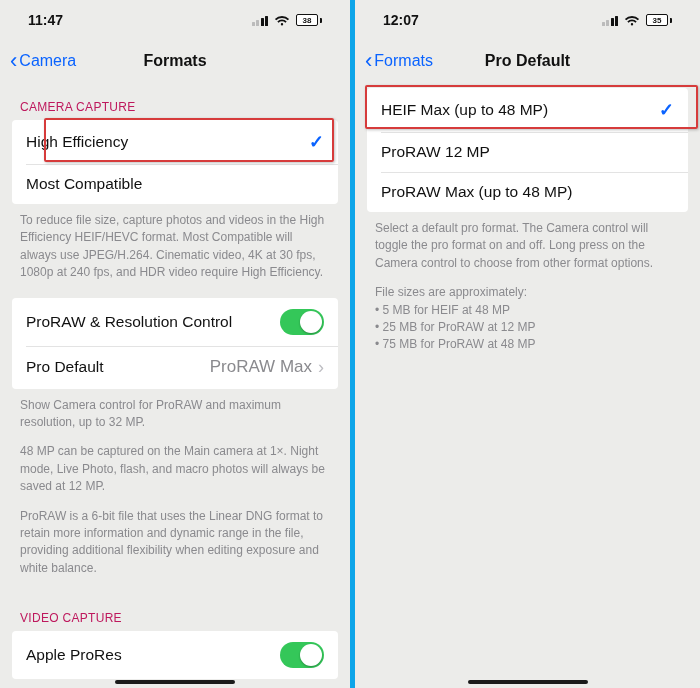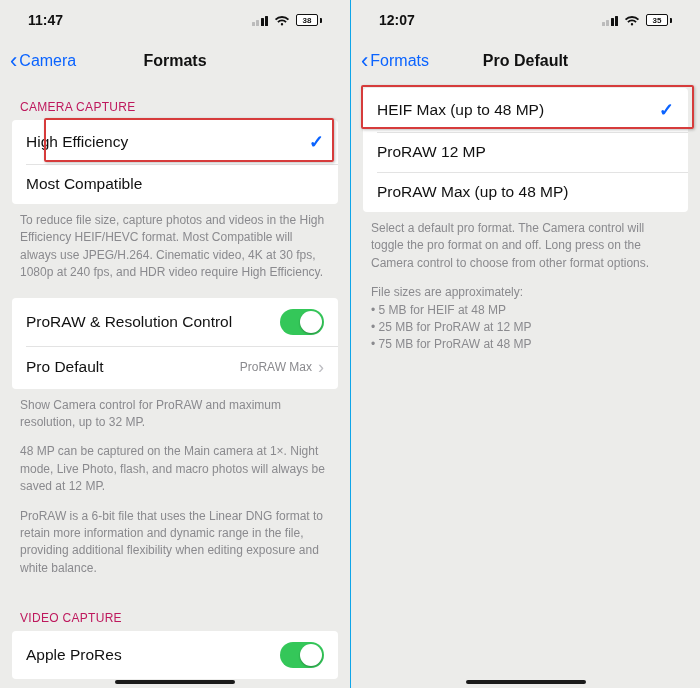--- a/index.html
+++ b/index.html
@@ -1,19 +1,19 @@
 <!DOCTYPE html>
 <html><head>
 <meta charset="utf-8">
 <style>
   * { box-sizing: border-box; margin: 0; padding: 0; }
   html, body { width: 700px; height: 688px; background: #f2f2f0; font-family: -apple-system, "Helvetica Neue", Arial, sans-serif; overflow: hidden; }
   .wrap { display: flex; width: 700px; height: 688px; }
   .phone { width: 350px; height: 688px; background: #ececea; position: relative; overflow: hidden; display: flex; flex-direction: column; }
-  .phone + .phone { border-left: 1px solid #0ea5e9; }
+  .phone + .phone { border-left: 5px solid #0ea5e9; }
   .status-bar { height: 40px; display: flex; align-items: center; justify-content: space-between; padding: 0 28px; font-size: 14px; font-weight: 600; color: #111; }
   .status-right { display: flex; align-items: center; gap: 6px; }
   .sig { display: inline-flex; align-items: flex-end; gap: 1.5px; height: 11px; }
   .sig i { width: 3px; background: #111; display: block; border-radius: 0.5px; }
   .sig i:nth-child(1){height:4px; background:#bbb;}
   .sig i:nth-child(2){height:6px; background:#bbb;}
   .sig i:nth-child(3){height:8px;}
   .sig i:nth-child(4){height:10px;}
   .wifi { width: 16px; height: 12px; position: relative; }
   .wifi svg { width: 16px; height: 12px; }
@@ -22,21 +22,21 @@
   .batt-cap { width: 2px; height: 5px; background: #111; border-radius: 0 1px 1px 0; }
   .nav { height: 42px; position: relative; display: flex; align-items: center; justify-content: center; }
   .back { position: absolute; left: 10px; top: 0; height: 42px; display: flex; align-items: center; color: #0a63ff; font-size: 16px; gap: 2px; }
   .chev { font-size: 22px; line-height: 1; font-weight: 400; }
   .title { font-size: 16px; font-weight: 600; color: #111; }
   .scroll { flex: 1; overflow-y: auto; padding-bottom: 20px; }
   .section-header { font-size: 12px; color: #be185d; letter-spacing: 0.3px; padding: 18px 20px 6px; text-transform: uppercase; }
   .group { background: #fff; border-radius: 4px; margin: 0 12px; overflow: hidden; }
   .row { display: flex; align-items: center; justify-content: space-between; padding: 11px 14px; font-size: 15.5px; color: #111; position: relative; }
   .row + .row::before { content:""; position:absolute; left:14px; right:0; top:0; height:1px; background:#e3e3e3; }
-  .row .val { color: #8a8a8e; font-size: 12px; margin-left: auto; padding-right: 6px; }
+  .row .val { color: #8a8a8e; font-size: 17px; margin-left: auto; padding-right: 6px; }
   .row .chev-r { color: #bdbdc2; font-size: 18px; }
   .check { color: #0a63ff; font-size: 18px; font-weight: 600; }
   .footer { font-size: 12px; color: #8a8a8e; line-height: 1.45; padding: 8px 20px 4px; }
   .footer p { margin-bottom: 12px; }
   .toggle { width: 44px; height: 26px; border-radius: 13px; background: #34c759; position: relative; flex-shrink: 0; }
   .toggle::after { content:""; position:absolute; right:2px; top:2px; width:22px; height:22px; border-radius:50%; background:#fff; box-shadow:0 1px 2px rgba(0,0,0,.3); }
   .highlight { position: absolute; border: 2.5px solid #d63b3b; box-shadow: 1px 1px 3px rgba(0,0,0,.25); pointer-events: none; border-radius: 2px; }
   .home-ind { position:absolute; bottom:4px; left:50%; transform:translateX(-50%); width:120px; height:4px; background:#1a1a1a; border-radius:2px; }
 </style>
 </head>

